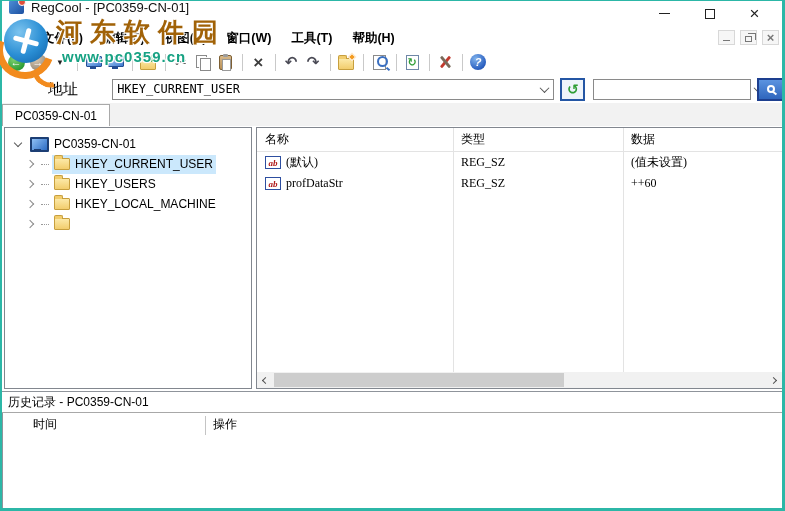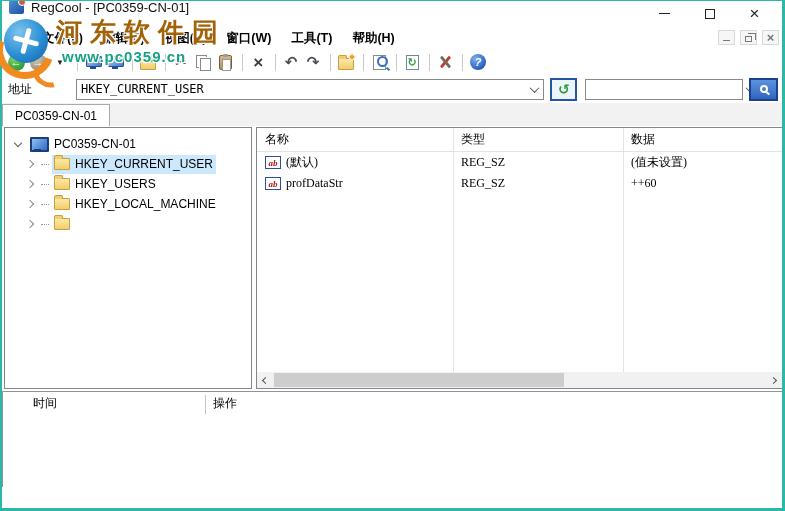--- a/index.html
+++ b/index.html
@@ -58,21 +58,21 @@
   .ic-find { width:13px; height:15px; background:#fff; border:1px solid #8a8a8a; position:relative; }
   .ic-find::before { content:""; position:absolute; right:-3px; bottom:2px; width:7px; height:7px; border:2px solid #3a6fc0; border-radius:50%; background:rgba(255,255,255,.6); }
   .ic-find::after { content:""; position:absolute; right:-5px; bottom:-1px; width:4px; height:2px; background:#3a6fc0; transform:rotate(40deg); }
   .ic-tools { width:14px; height:14px; position:relative; }
   .ic-tools::before { content:""; position:absolute; left:6px; top:0; width:3px; height:14px; background:#c23a2e; transform:rotate(40deg); border-radius:1px; }
   .ic-tools::after { content:""; position:absolute; left:6px; top:0; width:3px; height:14px; background:#7a6a5a; transform:rotate(-40deg); border-radius:1px; }
   .ic-help { width:16px; height:16px; border-radius:50%; background:radial-gradient(circle at 35% 30%,#7fb2ec,#2a5fc0 70%,#15388a); color:#fff; font-weight:bold; font-size:11px; display:flex; align-items:center; justify-content:center; }
 
   
   .addressbar { height:28px; display:flex; align-items:center; background:#fff; padding-left:8px; }
-  .addr-label { width:68px; font-size:12px; }
+  .addr-label { width:68px; font-size:15px;margin-left:40px; }
   .combo { height:21px; border:1px solid #8a8a8a; background:#fff; display:flex; align-items:stretch; }
   .combo-addr { width:468px; }
   .combo input { border:none; outline:none; flex:1; font-family:"DejaVu Sans Mono","Liberation Mono",monospace; font-size:12px; padding:0 4px; background:transparent; }
   .combo-arrow { width:17px; display:flex; align-items:center; justify-content:center; }
   .combo-arrow::after { content:""; width:6px; height:6px; border-right:1.4px solid #555; border-bottom:1.4px solid #555; transform:rotate(45deg) translate(-1px,-1px); }
   .go-btn { width:27px; height:23px; margin-left:6px; border:2px solid #2456a4; background:#eef4fb; display:flex; align-items:center; justify-content:center; }
   .go-glyph { color:#2f9e36; font-size:14px; font-weight:bold; transform:scaleX(-1); }
   .combo-search { width:158px; margin-left:8px; }
   .search-btn { width:29px; height:23px; margin-left:6px; border:2px solid #1d3f8f; background:linear-gradient(#5b93e0,#2f66bd); display:flex; align-items:center; justify-content:center; position:relative; }
   .ic-mag { width:8px; height:8px; border:2px solid #fff; border-radius:50%; position:relative; }
@@ -351,20 +351,21 @@
         </span>
       <span class="sthumb"></span>
       <span class="sarrow right">
           <i></i>
         </span>
     </div>
   </div>
 </div>
 
 <div class="history">
+  <div class="history-title">历史记录 - PC0359-CN-01</div>
   <div class="history-body">
     <div class="hist-sep"></div>
     <div class="hist-head">
       <span class="hist-col-time">时间</span>
       <span class="hist-col-op">操作</span>
     </div>
   </div>
 </div>
 
 <div class="wm">

